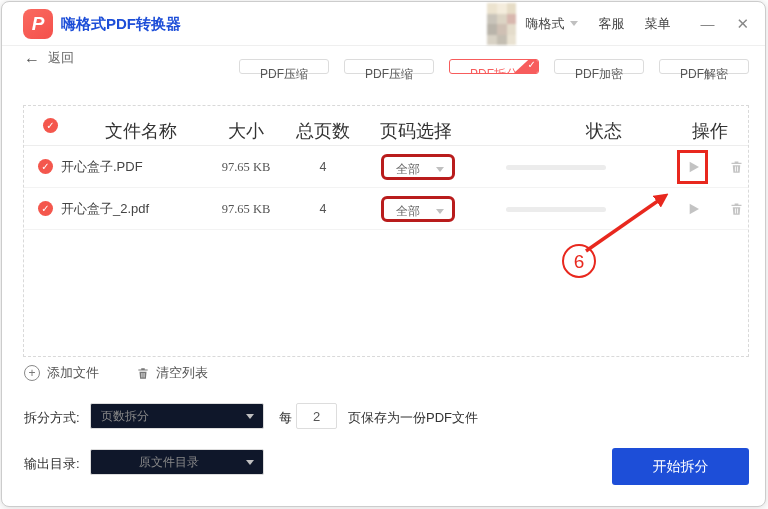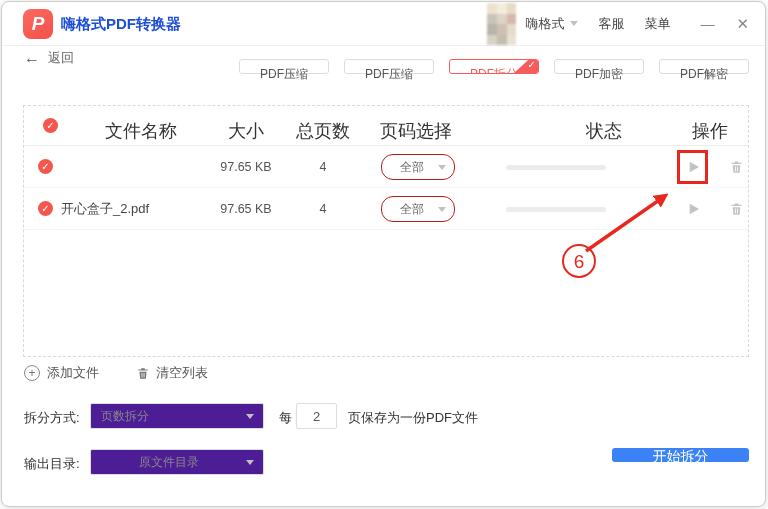--- a/index.html
+++ b/index.html
@@ -39,47 +39,47 @@
                border:1px dashed #d9d9d9; background:#fff; }
   .thead { position:absolute; left:0; right:0; top:0; height:40px; border-bottom:1px solid #ededed; }
   .hcell { position:absolute; top:13px; transform:translateX(-50%); font-size:18px; color:#333; white-space:nowrap; }
   .check { display:inline-block; width:15px; height:15px; border-radius:50%; background:#f4574d;
            color:#fff; font-size:10px; line-height:15px; text-align:center; }
   .trow { position:absolute; left:0; right:0; height:42px; border-bottom:1px solid #f3f3f3; }
   .row1 { top:40px; } .row2 { top:82px; }
   .trow .check { position:absolute; left:14px; top:13px; }
   .fname { position:absolute; left:37px; top:0; line-height:42px; font-size:13px; color:#444; }
   .fsize, .fpages { position:absolute; top:14px; transform:translateX(-50%); font-size:12.5px; color:#555; }
-  .fsize { left:222px; } .fpages { left:299px; }
-  .pagesel { position:absolute; left:357px; top:8px; width:74px; height:26px; border:1px solid #b91c1c;
-             border-radius:12px; font-size:12px; color:#666; line-height:24px; padding-left:18px; cursor:pointer; background:#fff; }
+  .fsize { left:222px;font-family:Liberation Serif, serif; } .fpages { left:299px; }
+  .pagesel { position:absolute; left:357px; top:8px; width:74px; height:26px; border:3px solid #b91c1c;
+             border-radius:6px; font-size:12px; color:#666; line-height:24px; padding-left:12px; cursor:pointer; background:#fff; }
   .pagesel .caret { position:absolute; right:8px; top:10px; margin:0; }
   .progress { position:absolute; left:482px; top:19px; width:100px; height:5px; border-radius:3px; background:#ececec; }
   .play { position:absolute; left:661px; top:13px; width:16px; height:16px; cursor:pointer; }
   .trash { position:absolute; left:705px; top:13px; width:15px; height:16px; cursor:pointer; }
 
   
   .list-actions { position:absolute; left:22px; top:362px; display:flex; align-items:center; font-size:13px; color:#555; }
   .plus-circle { width:16px; height:16px; border:1px solid #8a8a8a; border-radius:50%; color:#777;
                  font-size:12px; line-height:14px; text-align:center; margin-right:7px; }
   .clear-group { display:flex; align-items:center; margin-left:37px; cursor:pointer; }
   .add-group { display:flex; align-items:center; cursor:pointer; }
   .clear-group svg { margin-right:6px; }
 
   .opt-label { position:absolute; left:22px; font-size:13px; color:#333; }
   .select { position:absolute; left:88px; width:174px; height:26px; border:1px solid #ddd; border-radius:2px;
-            background:#4c1d95; font-size:12px; color:#888; line-height:24px; padding-left:10px; cursor:pointer; }
+            background:#0f172a; font-size:12px; color:#888; line-height:24px; padding-left:10px; cursor:pointer; }
   .select .caret { position:absolute; right:9px; top:10px; margin:0; }
   .split-label { top:407px;text-align:center; } .split-select { top:401px; }
   .every { position:absolute; left:277px; top:407px; font-size:13px; color:#333; }
   .count-input { position:absolute; left:294px; top:401px; width:41px; height:26px; border:1px solid #ddd;
                  border-radius:2px; text-align:center; font-size:13px; color:#555; font-family:"Liberation Sans",sans-serif; }
   .suffix { position:absolute; left:346px; top:407px; font-size:13px; color:#333; }
   .out-label { top:453px; } .out-select { top:447px;padding-left:48px; }
-  .start-btn { position:absolute; left:610px; top:446px; width:137px; height:14px; background:#3b82f6;
+  .start-btn { position:absolute; left:610px; top:446px; width:137px; height:37px; background:#1d4ed8;
                border:none; border-radius:3px; color:#fff; font-size:14px; cursor:pointer; font-family:Liberation Sans, sans-serif; }
 
   
   .anno-overlay { position:absolute; left:0; top:0; width:766px; height:506px; pointer-events:none; }
   .anno-box { position:absolute; left:675px; top:148px; width:31px; height:34px; border:3px solid #e8281e; pointer-events:none; }
   .anno-circle { position:absolute; left:560px; top:242px; width:34px; height:34px; border:2px solid #e8281e;
                  border-radius:50%; color:#e8281e; font-size:19px; text-align:center; line-height:31px; pointer-events:none; }
 </style>
 </head>
 <body>
@@ -132,20 +132,21 @@
       <span class="hcell" style="left:117px">文件名称</span>
       <span class="hcell" style="left:222px">大小</span>
       <span class="hcell" style="left:299px">总页数</span>
       <span class="hcell" style="left:392px">页码选择</span>
       <span class="hcell" style="left:580px">状态</span>
       <span class="hcell" style="left:686px">操作</span>
     </div>
 
     <div class="trow row1">
       <span class="check">✓</span>
+      <span class="fname">开心盒子.PDF</span>
       <span class="fsize">97.65 KB</span>
       <span class="fpages">4</span>
       <div class="pagesel">
         <span>全部</span>
         <span class="caret"></span>
       </div>
       <div class="progress"></div>
       <svg class="play" viewBox="0 0 24 24">
           <path d="M7 4v16l14-8z" fill="#c3c3c3"></path>
         </svg>

